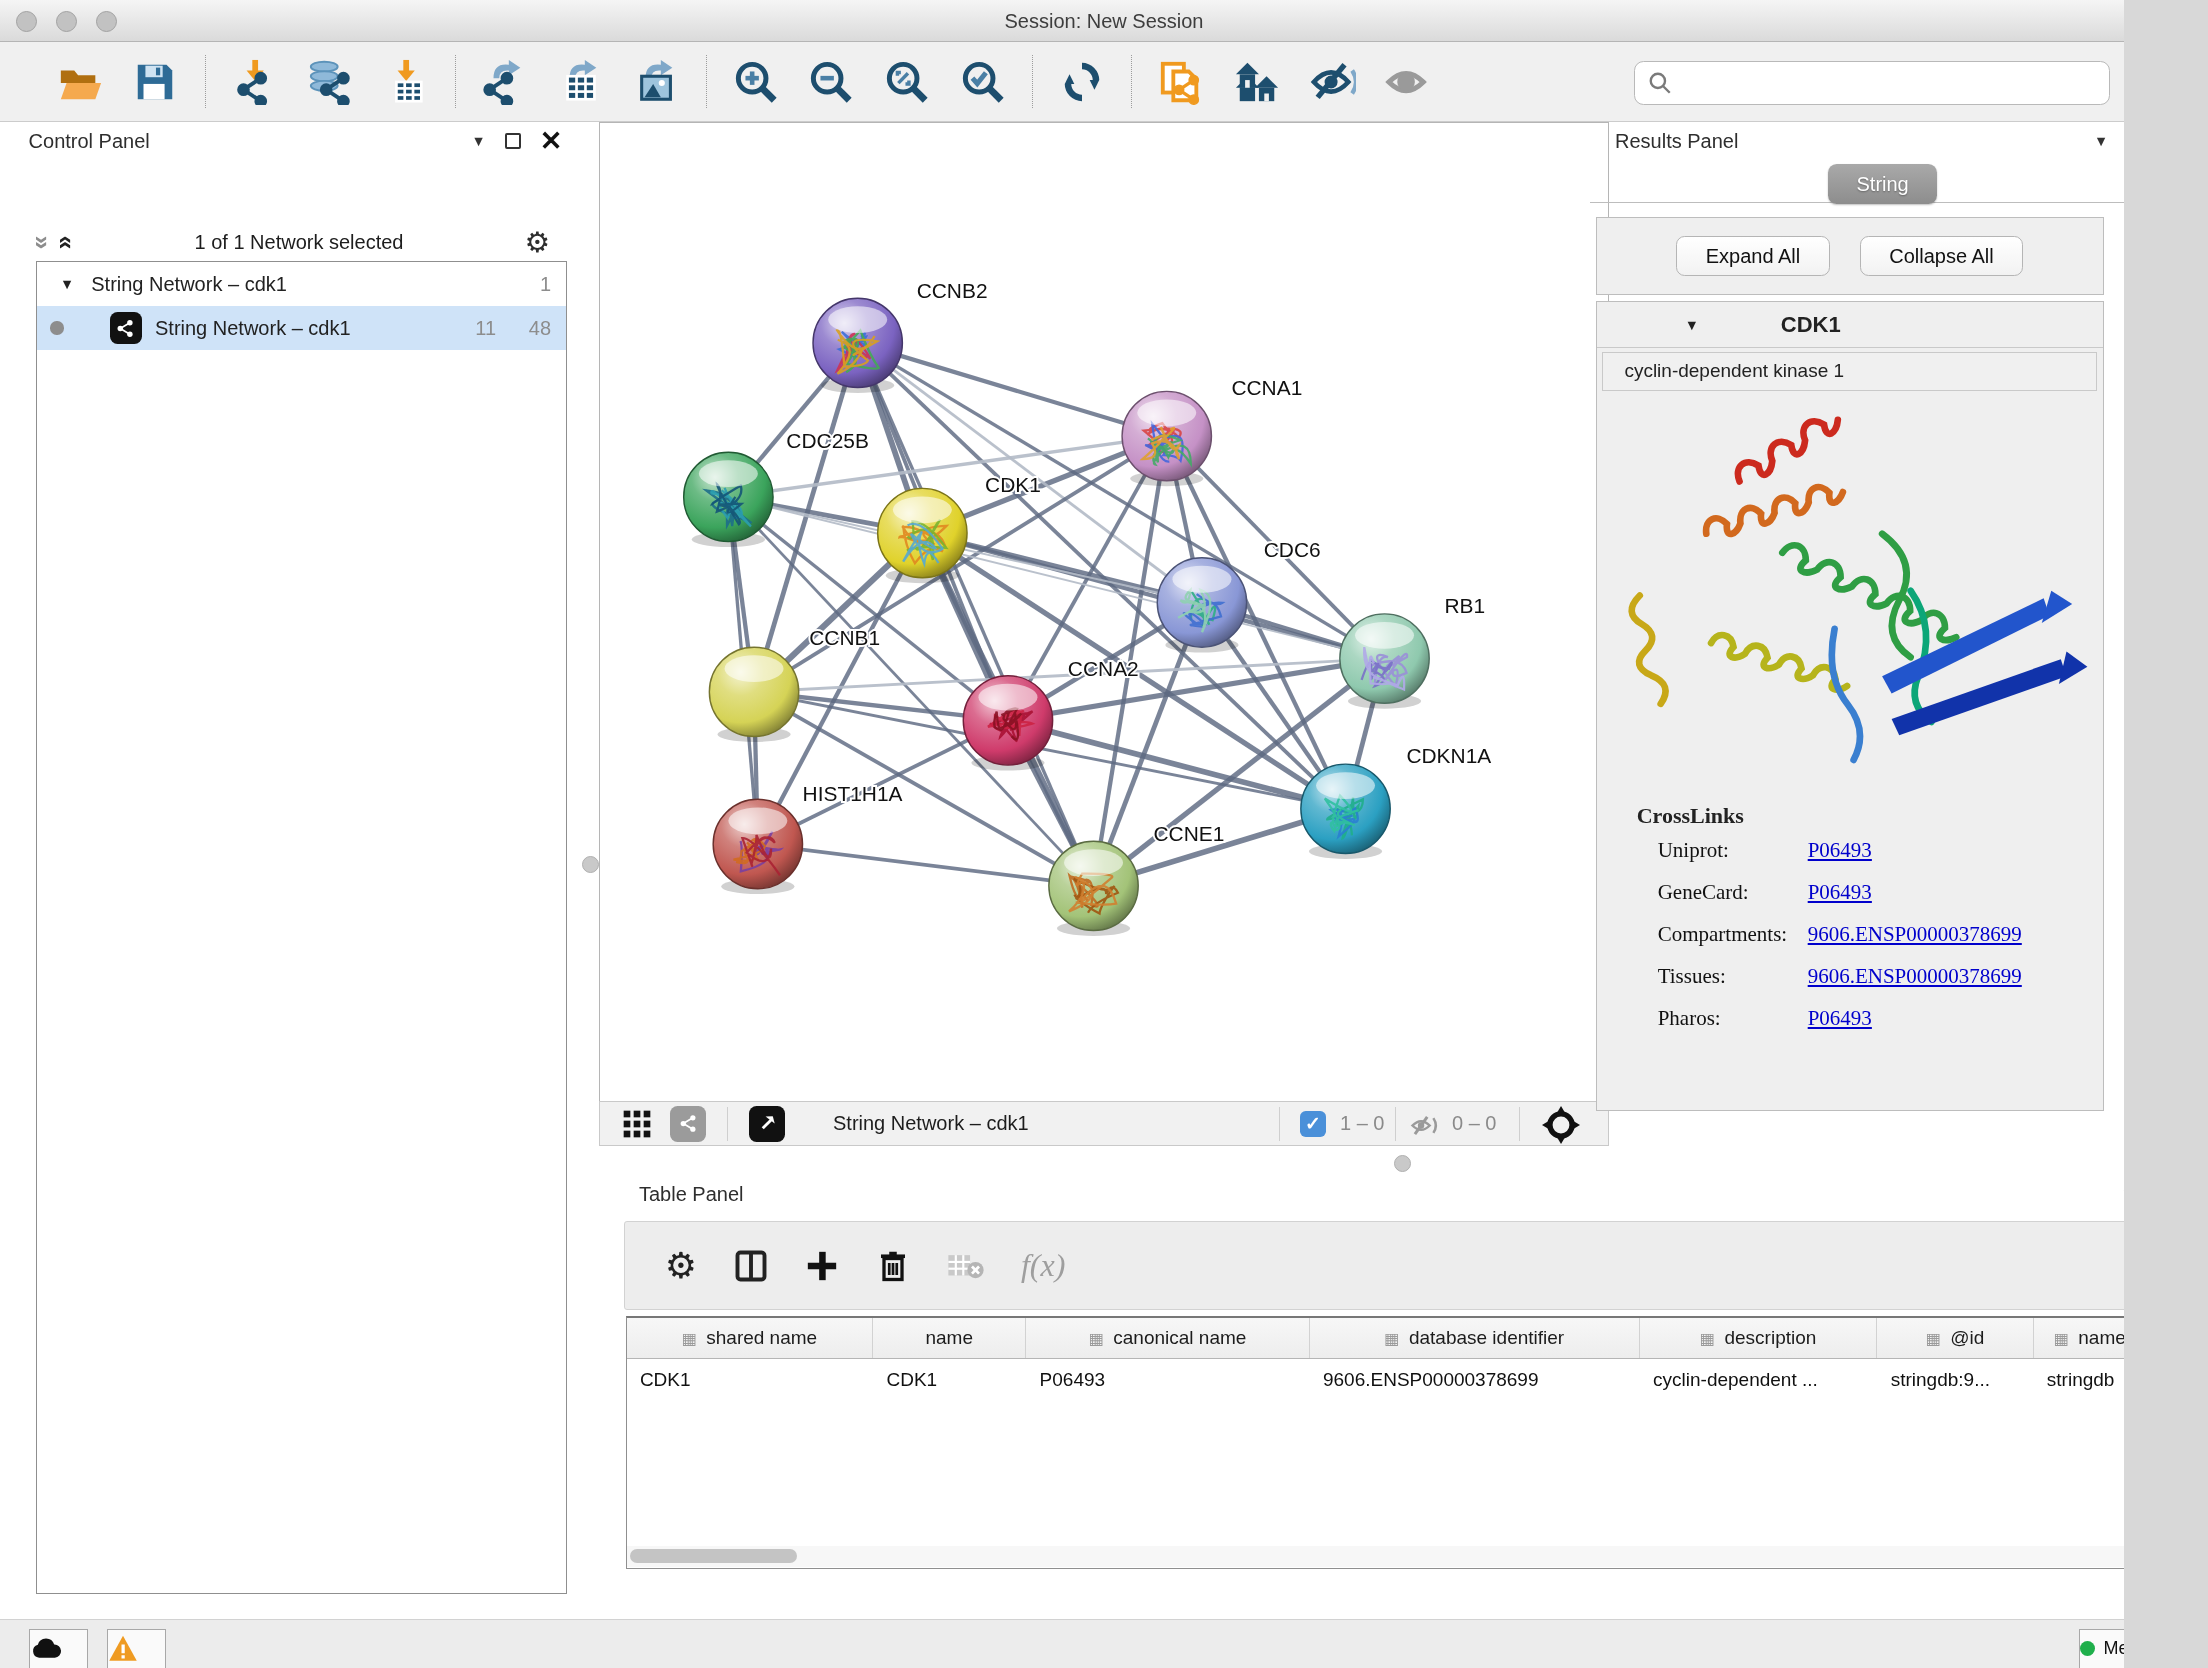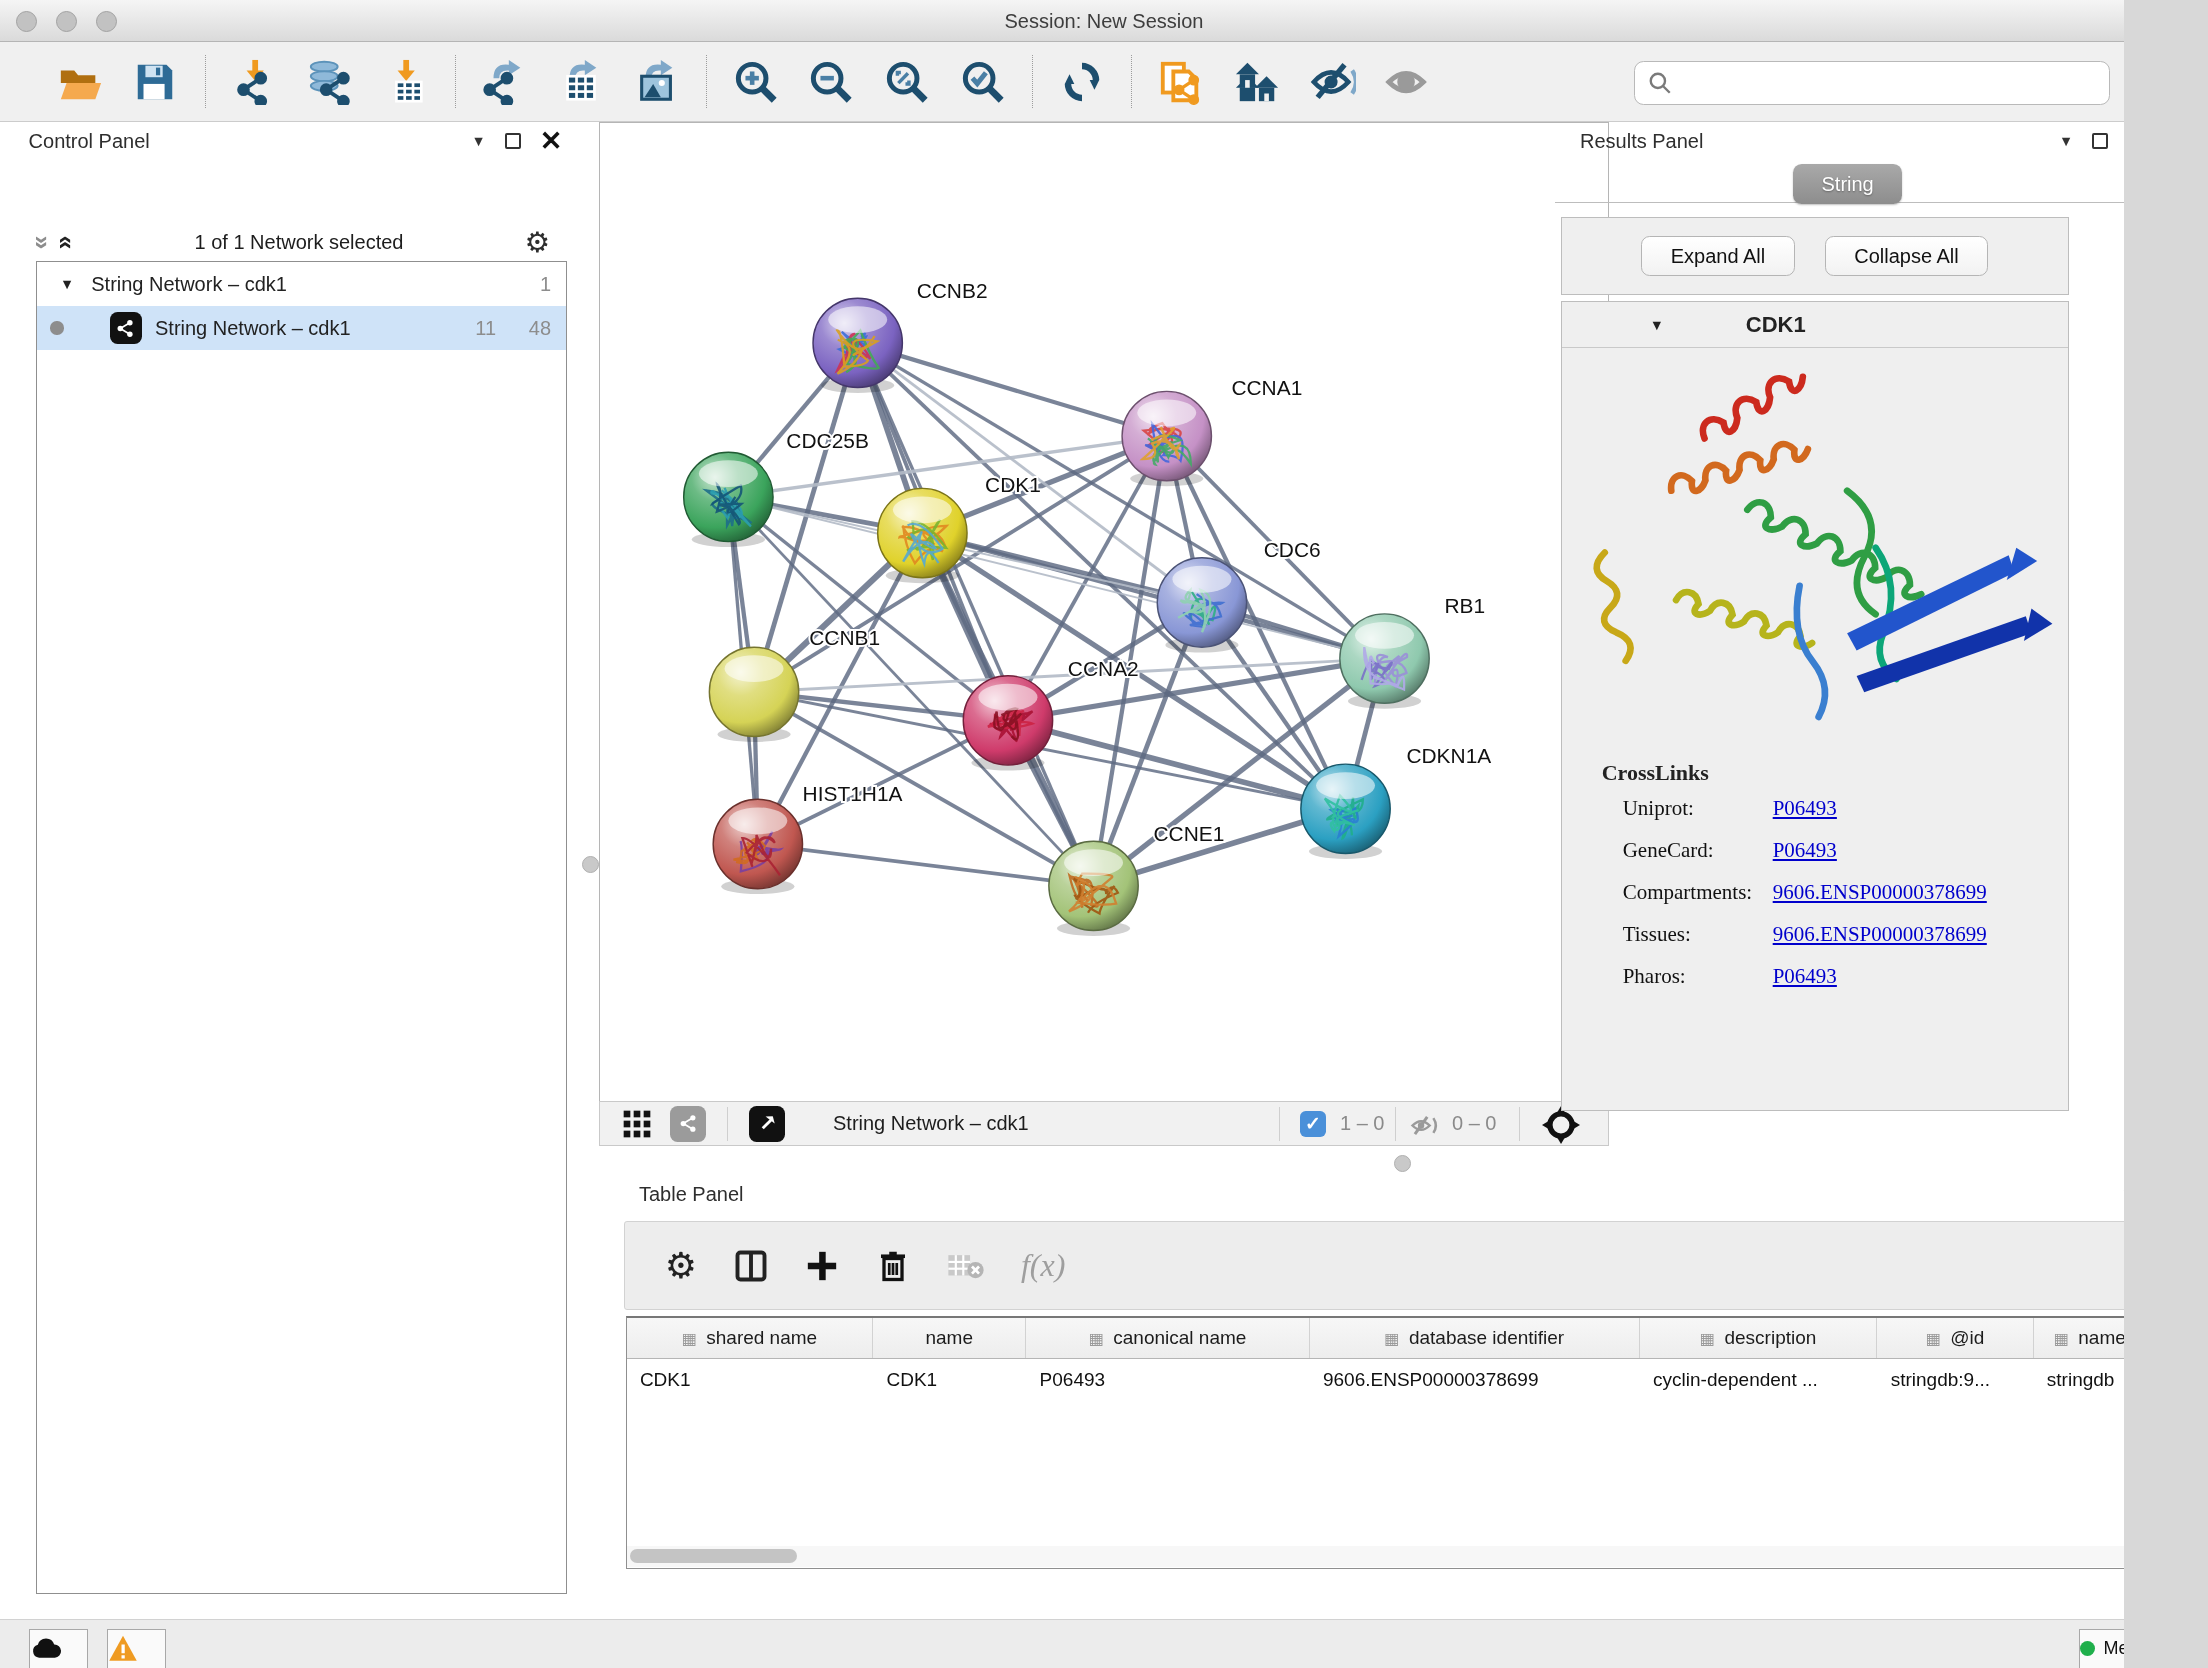--- a/index.html
+++ b/index.html
@@ -69,21 +69,21 @@
                 border:1px solid #c9c9c9; display:flex; align-items:center; font-size:20px; color:#8a8a8a; }
   .ns-sep { width:0; height:34px; border-left:1px solid #cfcfcf; }
   .blk-chip { width:36px; height:36px; background:#111; border-radius:7.6px; display:flex; align-items:center; justify-content:center; }
   .gry-chip { width:36px; height:36px; background:#9b9b9b; border-radius:7.6px; display:flex; align-items:center; justify-content:center; }
   .checkbox { width:26px; height:26px; background:#4a90d9; border-radius:5.7px; color:#fff; font-size:19px;
               font-weight:bold; text-align:center; line-height:26px; }
   .handle-dot { position:absolute; width:17px; height:17px; border-radius:50%; background:#c9c9c9;
                 border:1px solid #b0b0b0; }
 
   
-  #results-panel { position:absolute; left:1555px; top:124px; width:592px; height:1027px; }
+  #results-panel { position:absolute; left:1590px; top:124px; width:592px; height:1027px; }
   #rp-tabline { position:absolute; left:0; top:78px; width:592px; border-top:1px solid #bdbdbd; }
   #rp-tab { position:absolute; left:238px; top:40px; padding:0 28.5px; height:40px; line-height:40px;
             background:linear-gradient(#a9a9a9,#8d8d8d); color:#fff; font-size:20px; border-radius:8.6px;
             text-shadow:0 1px 1.9px rgba(0,0,0,0.35); box-shadow:0 1px 1.9px rgba(0,0,0,0.25); }
   .rp-box { position:absolute; left:5.7px; width:508px; background:#efefef; border:1.9px solid #bdbdbd; }
   .btn { background:linear-gradient(#ffffff,#f2f2f2); border:1px solid #b5b5b5; border-radius:8.6px;
          font-size:20px; padding:7.6px 28.5px; color:#111; }
   .rp-entry-head { height:46px; display:flex; align-items:center; border-bottom:1px solid #c9c9c9; }
   .rp-desc { margin:3.8px 5.7px 0 5.7px; border:1px solid #c9c9c9; background:#f0f0f0; font-size:19px;
              padding:7.6px 0 7.6px 21px; }
@@ -644,20 +644,21 @@
     <div id="rp-tab">String</div>
     <div class="rp-box" style="top:93px;height:78px;display:flex;align-items:center;justify-content:center;gap:30px">
       <button class="btn">Expand All</button>
       <button class="btn">Collapse All</button>
     </div>
     <div class="rp-box" style="top:177px;height:810px">
       <div class="rp-entry-head">
         <span style="margin-left:88px;font-size:14.3px">▼</span>
         <span style="margin-left:82px;font-size:22px;font-weight:bold">CDK1</span>
       </div>
+      <div class="rp-desc">cyclin-dependent kinase 1</div>
       <svg width="498" height="409" viewBox="0 0 524 430">
  <g stroke-width="7" stroke-linecap="round">
   <g stroke="#cc2a1e">
               <path d="M150 95 c 5.2 -16, 20.8 -16, 26 0 c -9.1 14.4, 3.9 16, 14.3 5.6 c 5.2 -16, 20.8 -16, 26 0 c -9.1 14.4, 3.9 16, 14.3 5.6 c 5.2 -16, 20.8 -16, 26 0 c -9.1 14.4, 3.9 16, 14.3 5.6" fill="none" transform="rotate(-40 150 95)"></path>
             </g>
   <g stroke="#d2691e">
               <path d="M115 150 c 4.800000000000001 -15, 19.200000000000003 -15, 24 0 c -8.399999999999999 13.5, 3.5999999999999996 15, 13.200000000000001 5.25 c 4.800000000000001 -15, 19.200000000000003 -15, 24 0 c -8.399999999999999 13.5, 3.5999999999999996 15, 13.200000000000001 5.25 c 4.800000000000001 -15, 19.200000000000003 -15, 24 0 c -8.399999999999999 13.5, 3.5999999999999996 15, 13.200000000000001 5.25 c 4.800000000000001 -15, 19.200000000000003 -15, 24 0 c -8.399999999999999 13.5, 3.5999999999999996 15, 13.200000000000001 5.25" fill="none" transform="rotate(-25 115 150)"></path>
             </g>
   <g stroke="#c8a818">
               <path d="M45 215 q-18 18 2 30 q20 12 4 28 q-16 16 6 26 q24 10 10 30" fill="none"></path>

